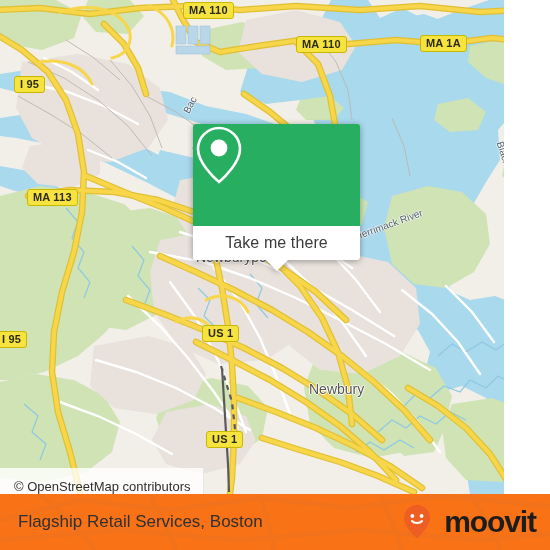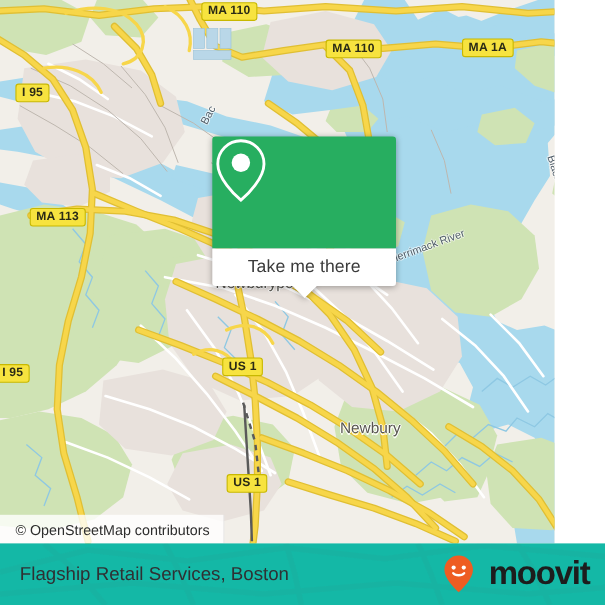--- a/index.html
+++ b/index.html
@@ -46,21 +46,21 @@
     text-shadow:
       1px 0 0 rgba(255,255,255,.65),-1px 0 0 rgba(255,255,255,.65),
       0 1px 0 rgba(255,255,255,.65),0 -1px 0 rgba(255,255,255,.65);
   }
 
   
   #attrib{
     position:absolute;left:0;top:468px;
     height:26px;
     padding:0 12px 0 14px;
-    display:flex;align-items:center;
+    display:flex;align-items:flex-end;
     background:rgba(255,255,255,.80);
     color:#2d2d2d;
     font-size:13px;
     border-right:1px solid rgba(0,0,0,.08);
   }
 
   
   #popup{
     position:absolute;left:193px;top:124px;width:167px;
     filter:drop-shadow(0 1px 3px rgba(0,0,0,.35));
@@ -80,21 +80,21 @@
     position:absolute;left:50%;margin-left:-11px;top:136px;
     width:0;height:0;
     border-left:11px solid transparent;
     border-right:11px solid transparent;
     border-top:11px solid #fff;
   }
 
   
   #footer{
     position:absolute;left:0;top:494px;width:550px;height:56px;
-    background:#14b8a6;overflow:hidden;
+    background:#f97316;overflow:hidden;
   }
   #footer .watermark{position:absolute;left:0;top:-494px;opacity:.05;}
   #footer .inner{
     position:relative;height:100%;
     display:flex;align-items:center;justify-content:space-between;
     padding:0 14px 0 18px;box-sizing:border-box;
   }
   #footer .title{color:#2f3033;font-size:17px;white-space:nowrap;}
   #brand{display:flex;align-items:center;gap:12px;}
   #brand .word{

